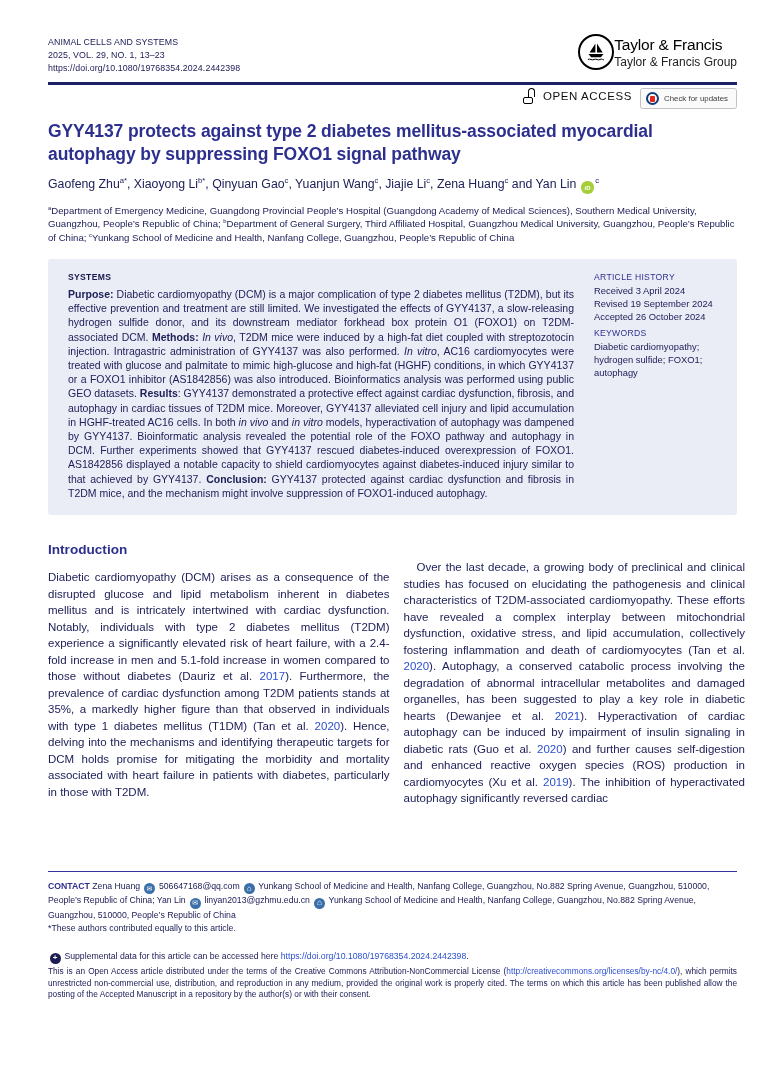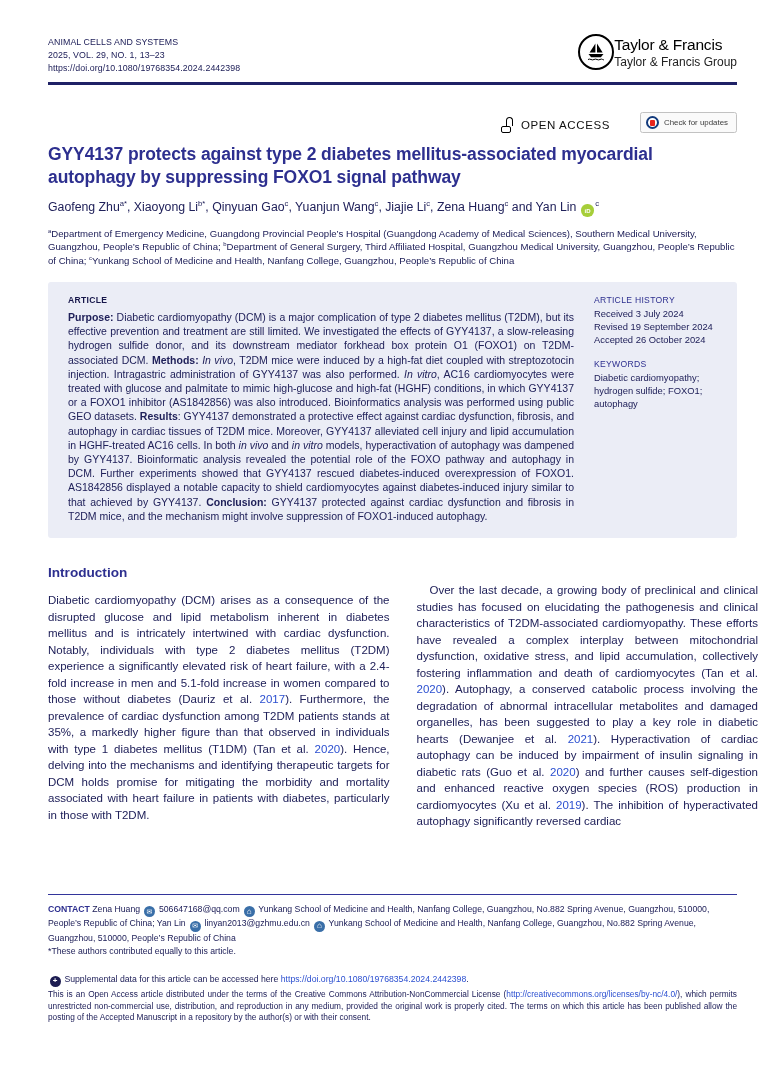--- a/index.html
+++ b/index.html
@@ -17,21 +17,21 @@
   
   .header{display:flex;justify-content:space-between;align-items:flex-start}
   .jmeta{font-size:8.8px;line-height:13px;color:var(--ink);letter-spacing:.1px}
   .tflogo{display:flex;align-items:center;margin-top:-2px}
   .tfmark{width:36px;height:36px;border:2.4px solid #000;border-radius:50%;display:flex;align-items:center;justify-content:center;background:#fff}
   .tfbrand{font-size:15.5px;color:#000;letter-spacing:-.2px}
   .tfgroup{font-size:12px;color:#222;margin-top:1px}
   .rule{height:3px;background:var(--rule);margin-top:7px}
 
   
-  .access{display:flex;justify-content:flex-end;align-items:flex-end;gap:30px;margin:26px 0 10px;height:22px}
+  .access{display:flex;justify-content:flex-end;align-items:flex-start;gap:8px;margin:3px 0 10px;height:22px}
   .oa{display:flex;align-items:center;gap:5px}
   .oatext{font-size:11.5px;letter-spacing:.6px;color:#101010}
   .lock{position:relative;display:inline-block;width:15px;height:16px}
   .lockbody{position:absolute;left:0;bottom:0;width:10px;height:7.5px;border:1.7px solid #000;border-radius:2px}
   .shackle{position:absolute;top:0;left:5px;width:7px;height:9px;border:1.7px solid #000;border-bottom:none;border-radius:4.5px 4.5px 0 0}
   .badge{display:flex;align-items:center;gap:5px;border:1px solid #c2c2c2;background:#fafafa;border-radius:2.5px;padding:3px 8px 3px 5px;cursor:pointer}
   .badgetext{font-size:7.9px;color:#3c3c3c}
   .cm{width:13px;height:13px;border-radius:50%;border:2px solid #123a7c;display:flex;align-items:center;justify-content:center;background:#fff}
   .cmi{width:5px;height:6px;background:#e8251d;border-radius:1px}
 
@@ -41,25 +41,25 @@
   .affil{font-size:9.6px;line-height:13.4px;color:var(--ink);margin-bottom:15px}
   .sup{font-size:62%;vertical-align:super;line-height:0}
 
   
   .absbox{background:var(--abstract-bg);border-radius:3px;display:flex;gap:20px;padding:13px 14px 15px 20px}
   .abscol{width:506px;flex:none}
   .absh{font-size:8.6px;font-weight:bold;letter-spacing:.3px;color:#16164a;margin-bottom:5px}
   .abst{font-size:10.5px;line-height:14.2px;text-align:justify;color:var(--ink)}
   .sidecol{flex:1;padding-top:0}
   .sideh{font-size:8.6px;font-weight:normal;letter-spacing:.3px;color:var(--brand);margin-bottom:3px}
-  .sideh.kw{margin-top:13px}
+  .sideh.kw{margin-top:5px}
   .sidet{font-size:9.4px;line-height:12.8px;color:var(--ink)}
 
   
-  .cols{display:flex;gap:27px;margin-top:27px;min-height:312px}
+  .cols{display:flex;gap:14px;margin-top:27px;min-height:312px}
   .col{width:341.5px;flex:none}
   h2{font-size:13.6px;font-weight:bold;color:var(--brand);margin:0 0 12px}
   .col p{font-size:11.5px;line-height:16.5px;text-align:justify;color:var(--ink)}
   .col p.ind{text-indent:13px;margin-top:17px}
 
   
   .footrule{border-top:1.5px solid #33359b;margin-top:17px}
   .footer{padding-top:8px}
   .contact{font-size:8.7px;line-height:12.6px;color:var(--ink)}
   .equal{font-size:8.7px;line-height:12.6px;color:var(--ink);margin-top:1px}
@@ -125,26 +125,26 @@
   </div>
 
   <h1 data-interactable="false">GYY4137 protects against type 2 diabetes mellitus-associated myocardial autophagy by suppressing FOXO1 signal pathway</h1>
 
   <div class="authors" data-interactable="false"><span data-interactable="false">Gaofeng Zhu</span><span class="sup" data-interactable="false">a*</span><span data-interactable="false">, Xiaoyong Li</span><span class="sup" data-interactable="false">b*</span><span data-interactable="false">, Qinyuan Gao</span><span class="sup" data-interactable="false">c</span><span data-interactable="false">, Yuanjun Wang</span><span class="sup" data-interactable="false">c</span><span data-interactable="false">, Jiajie Li</span><span class="sup" data-interactable="false">c</span><span data-interactable="false">, Zena Huang</span><span class="sup" data-interactable="false">c</span><span data-interactable="false"> and Yan Lin </span><span class="ricon orcid" data-interactable="false">iD</span><span class="sup" data-interactable="false">c</span></div>
 
   <div class="affil" data-interactable="false"><span class="sup" data-interactable="false">a</span><span data-interactable="false">Department of Emergency Medicine, Guangdong Provincial People’s Hospital (Guangdong Academy of Medical Sciences), Southern Medical University, Guangzhou, People’s Republic of China; </span><span class="sup" data-interactable="false">b</span><span data-interactable="false">Department of General Surgery, Third Affiliated Hospital, Guangzhou Medical University, Guangzhou, People’s Republic of China; </span><span class="sup" data-interactable="false">c</span><span data-interactable="false">Yunkang School of Medicine and Health, Nanfang College, Guangzhou, People’s Republic of China</span></div>
 
   <div class="absbox" data-interactable="false">
     <div class="abscol" data-interactable="false">
-      <div class="absh" data-interactable="false">ARTICLE</div>
+      <div class="absh" data-interactable="false">SYSTEMS</div>
       <p class="abst" data-interactable="false"><span class="b" data-interactable="false">Purpose: </span><span data-interactable="false">Diabetic cardiomyopathy (DCM) is a major complication of type 2 diabetes mellitus (T2DM), but its effective prevention and treatment are still limited. We investigated the effects of GYY4137, a slow-releasing hydrogen sulfide donor, and its downstream mediator forkhead box protein O1 (FOXO1) on T2DM-associated DCM. </span><span class="b" data-interactable="false">Methods: </span><span class="i" data-interactable="false">In vivo</span><span data-interactable="false">, T2DM mice were induced by a high-fat diet coupled with streptozotocin injection. Intragastric administration of GYY4137 was also performed. </span><span class="i" data-interactable="false">In vitro</span><span data-interactable="false">, AC16 cardiomyocytes were treated with glucose and palmitate to mimic high-glucose and high-fat (HGHF) conditions, in which GYY4137 or a FOXO1 inhibitor (AS1842856) was also introduced. Bioinformatics analysis was performed using public GEO datasets. </span><span class="b" data-interactable="false">Results</span><span data-interactable="false">: GYY4137 demonstrated a protective effect against cardiac dysfunction, fibrosis, and autophagy in cardiac tissues of T2DM mice. Moreover, GYY4137 alleviated cell injury and lipid accumulation in HGHF-treated AC16 cells. In both </span><span class="i" data-interactable="false">in vivo</span><span data-interactable="false"> and </span><span class="i" data-interactable="false">in vitro</span><span data-interactable="false"> models, hyperactivation of autophagy was dampened by GYY4137. Bioinformatic analysis revealed the potential role of the FOXO pathway and autophagy in DCM. Further experiments showed that GYY4137 rescued diabetes-induced overexpression of FOXO1. AS1842856 displayed a notable capacity to shield cardiomyocytes against diabetes-induced injury similar to that achieved by GYY4137. </span><span class="b" data-interactable="false">Conclusion: </span><span data-interactable="false">GYY4137 protected against cardiac dysfunction and fibrosis in T2DM mice, and the mechanism might involve suppression of FOXO1-induced autophagy.</span></p>
     </div>
     <div class="sidecol" data-interactable="false">
       <div class="sideh" data-interactable="false">ARTICLE HISTORY</div>
-      <div class="sidet" data-interactable="false">Received 3 July 2024</div>
+      <div class="sidet" data-interactable="false">Received 3 April 2024</div>
       <div class="sidet" data-interactable="false">Revised 19 September 2024</div>
       <div class="sidet" data-interactable="false">Accepted 26 October 2024</div>
       <div class="sideh kw" data-interactable="false">KEYWORDS</div>
       <div class="sidet" data-interactable="false">Diabetic cardiomyopathy; hydrogen sulfide; FOXO1; autophagy</div>
     </div>
   </div>
 
   <div class="cols" data-interactable="false">
     <div class="col" data-interactable="false">
       <h2 data-interactable="false">Introduction</h2>

